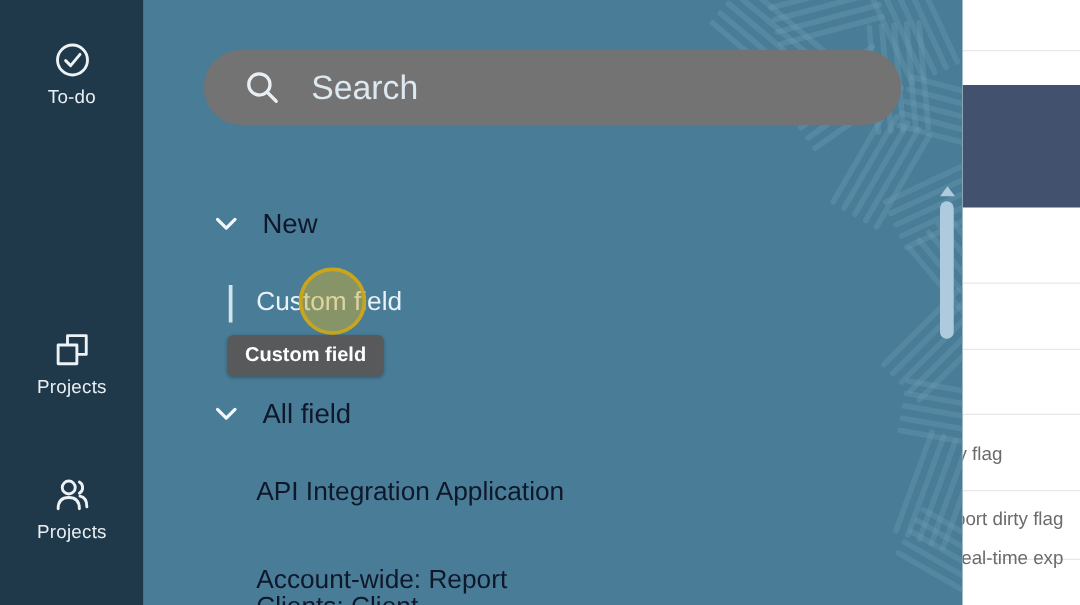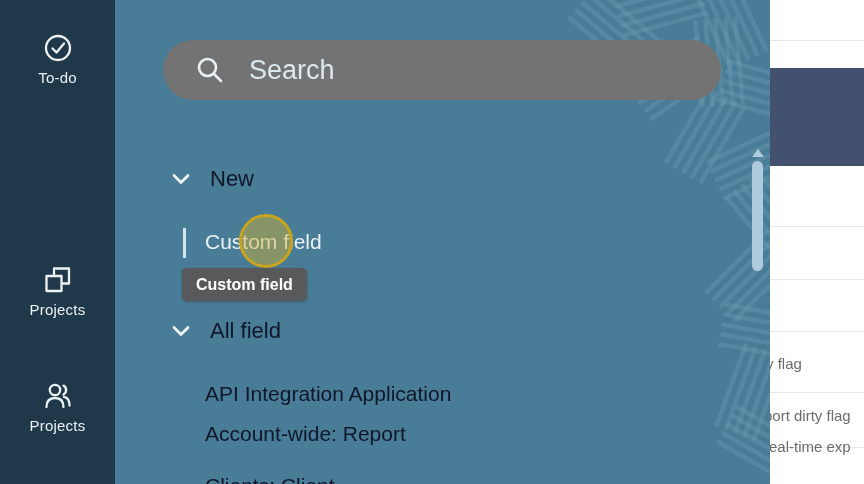--- a/index.html
+++ b/index.html
@@ -165,18 +165,18 @@
   <div class="sec-header" style="top:318px">
     <span class="chev">
       <svg width="18" height="14" viewBox="0 0 18 14" fill="none" stroke="#f2f8fb" stroke-width="2.6" stroke-linecap="round" stroke-linejoin="round">
         <polyline points="2,3.5 9,10.5 16,3.5"></polyline>
       </svg>
     </span>
     <span class="slab">All field</span>
   </div>
 
   <div class="tree-item" style="left:90px; top:382px">API Integration Application</div>
-  <div class="tree-item" style="left:90px; top:422px">Account-wide: Report</div>
+  <div class="tree-item" style="left:90px; top:452px">Account-wide: Report</div>
   <div class="tree-item" style="left:90px; top:474px">Clients: Client</div>
 
   <div class="sb-arrow"></div>
   <div class="sb-thumb"></div>
 </div>
 
 </body></html>

